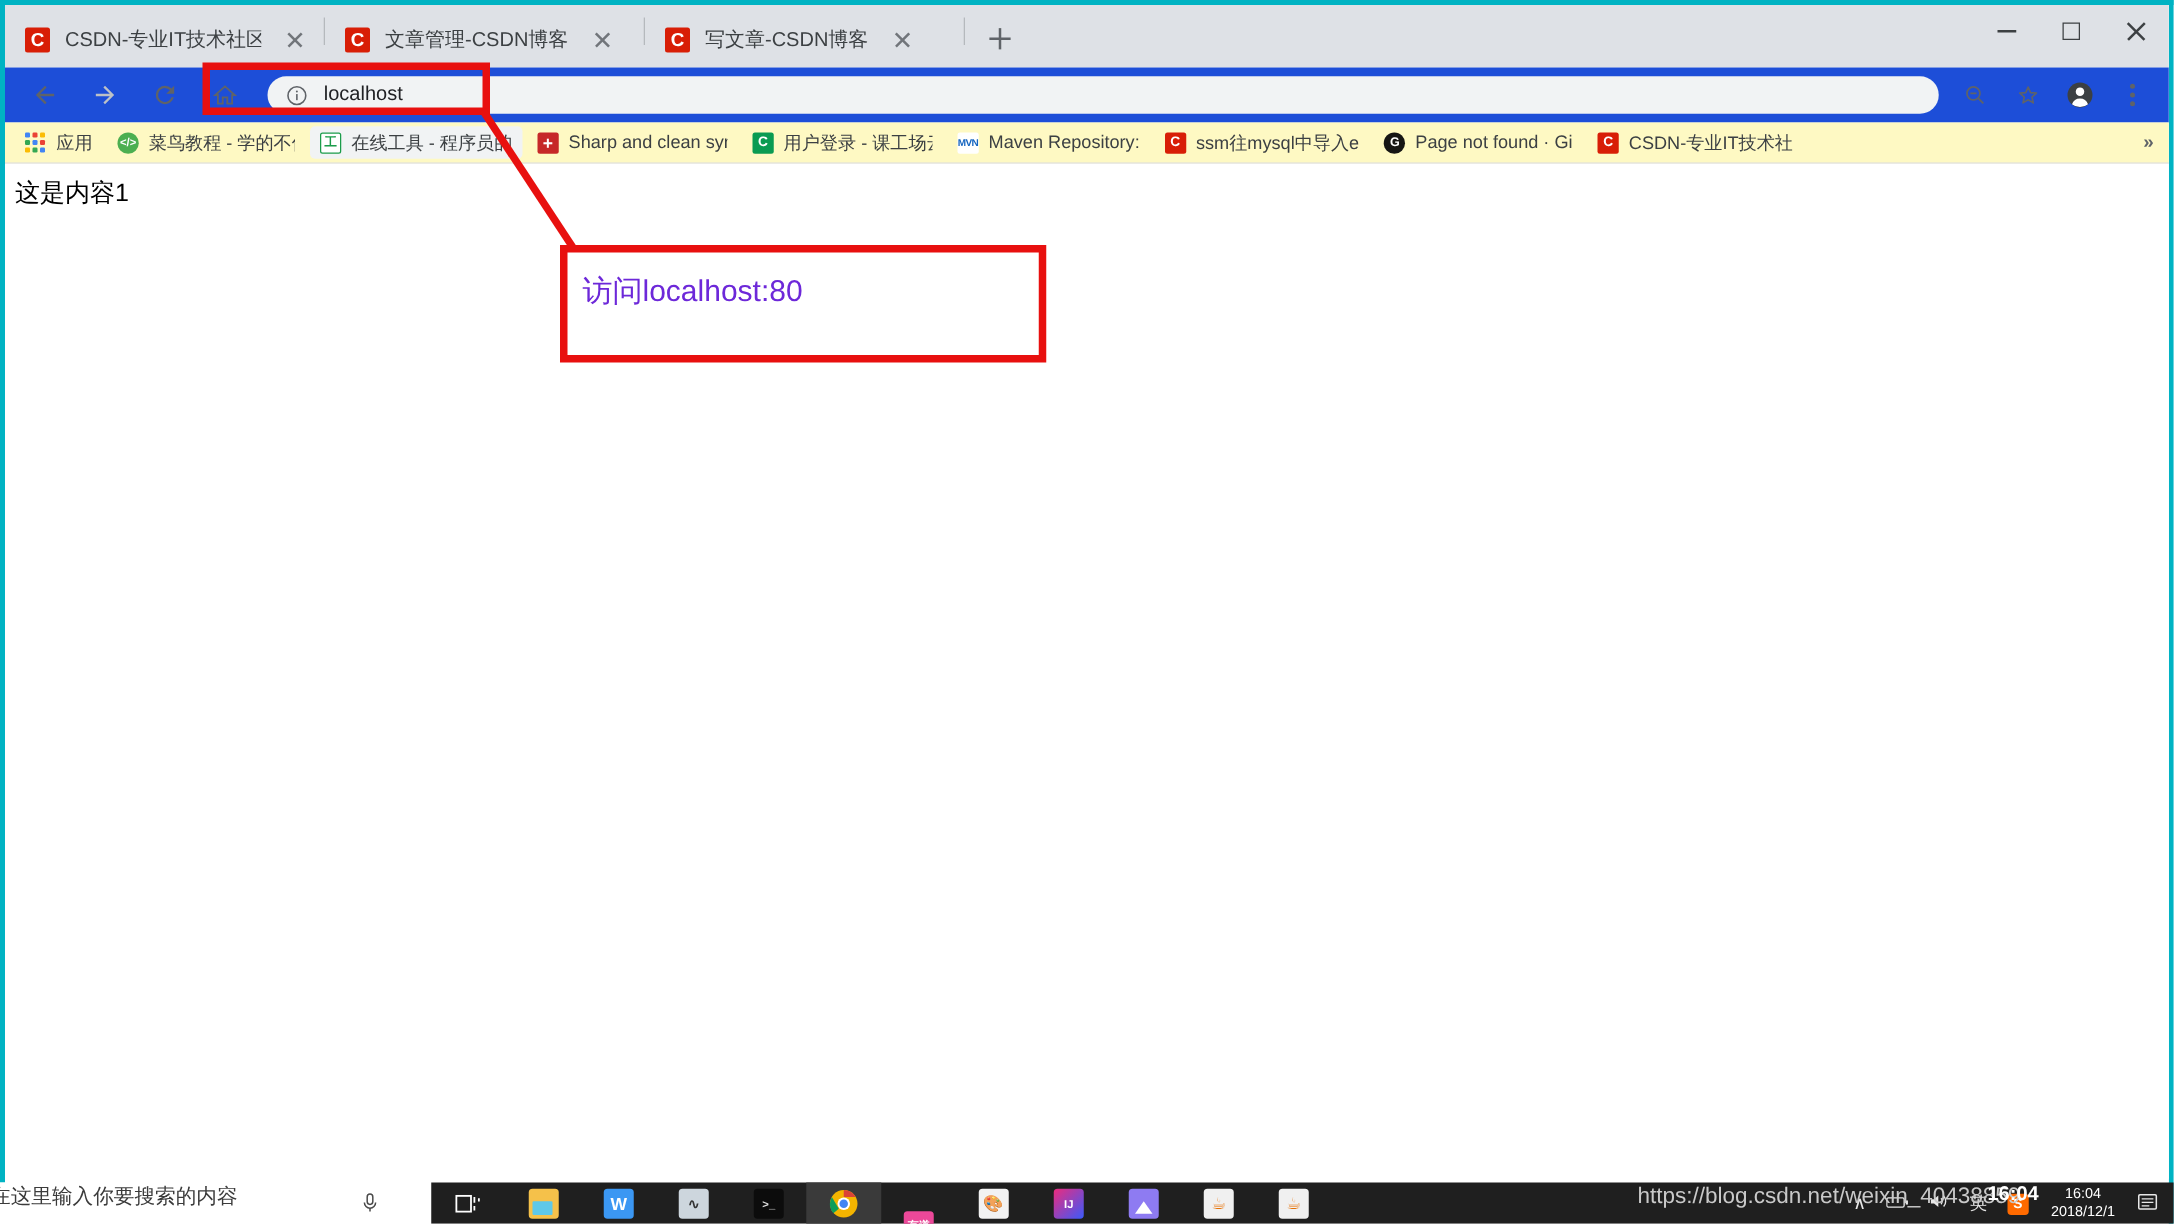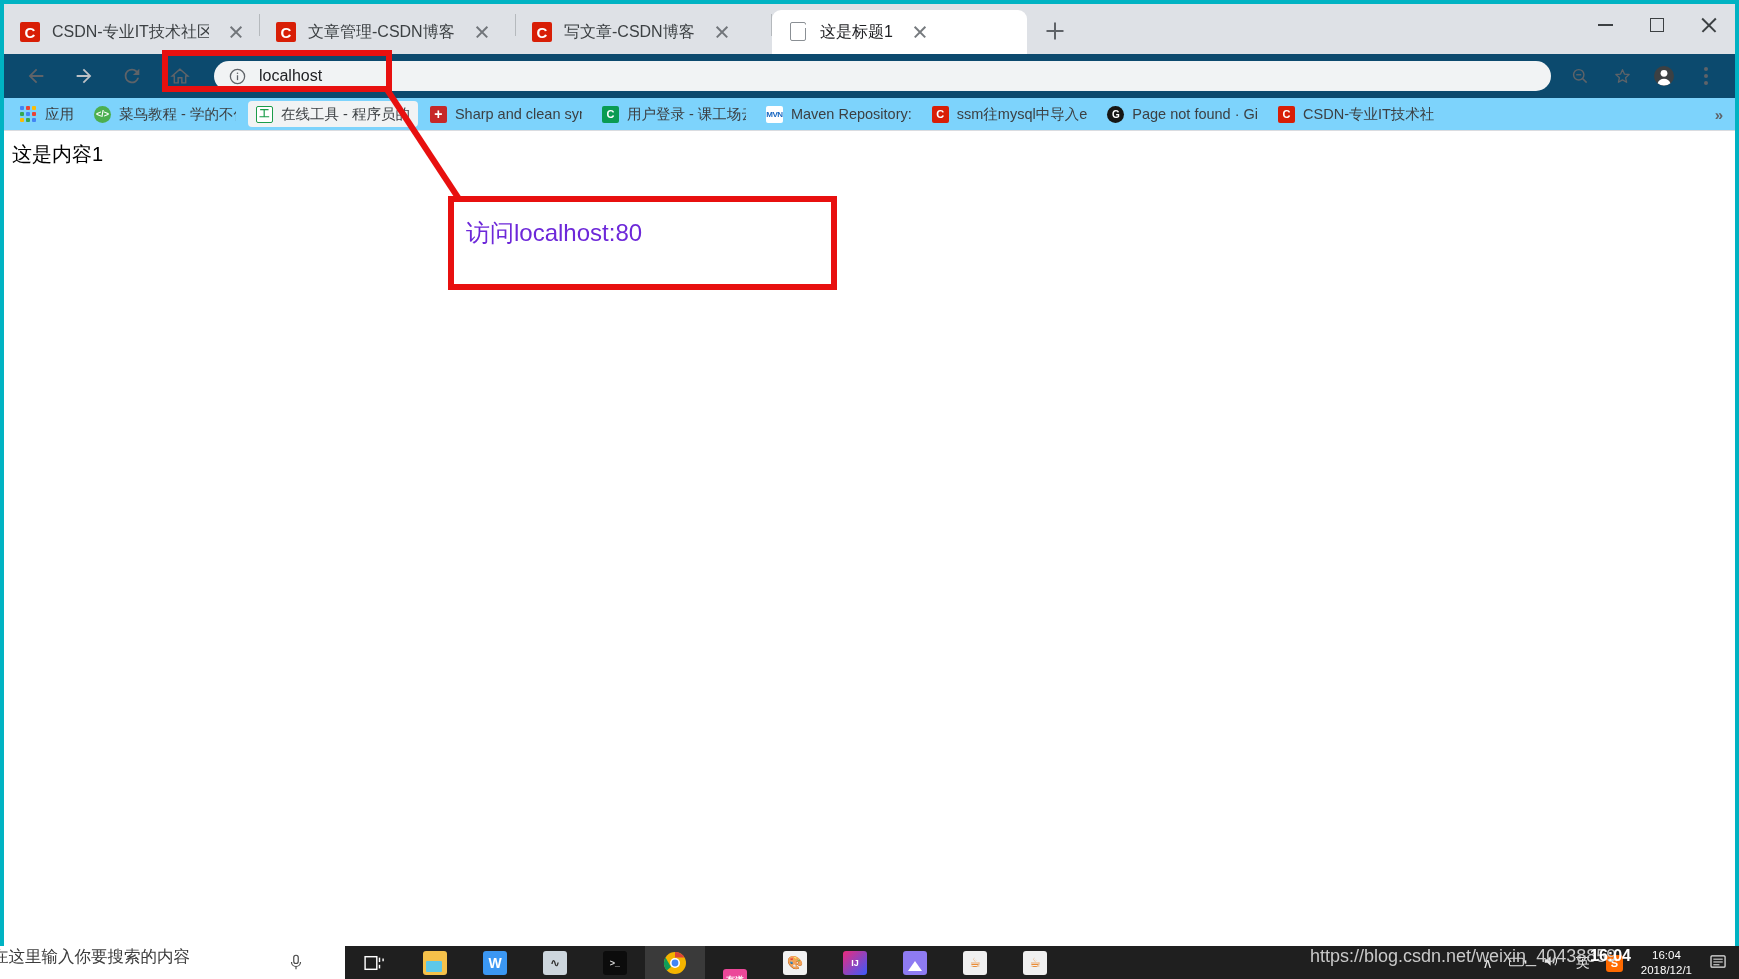--- a/index.html
+++ b/index.html
@@ -95,21 +95,21 @@
   .wc-max { width:14px; height:14px; border:1.6px solid #3c4043; }
   .wc-close { position:relative; width:17px; height:17px; }
   .wc-close::before, .wc-close::after{
     content:""; position:absolute; left:50%; top:50%; width:19px; height:1.6px; background:#3c4043;
   }
   .wc-close::before{ transform:translate(-50%,-50%) rotate(45deg); }
   .wc-close::after { transform:translate(-50%,-50%) rotate(-45deg); }
 
   
   .toolbar {
-    height:44px; background:#0c4a6e; display:flex; align-items:center;
+    height:44px; background:#1d4ed8; display:flex; align-items:center;
     padding:0 8px; position:relative;
   }
   .navbtn { width:38px; height:38px; margin:0 5px; display:flex; align-items:center; justify-content:center; }
   .navbtn svg { display:block; }
 
   .omnibox {
     flex:1; height:30px; background:#f1f3f4; border-radius:16px;
     display:flex; align-items:center; padding:0 14px; margin:0 8px 0 10px;
     position:relative; max-width: 1350px;
   }
@@ -117,21 +117,21 @@
   .omni-text { font-size:16px; color:#202124; }
 
   .tb-right { display:flex; align-items:center; margin-left:auto; }
   .tb-ic { width:36px; height:36px; display:flex; align-items:center; justify-content:center; margin:0 3px; }
   .kebab { width:4px; height:18px; position:relative; }
   .kebab i { position:absolute; left:0; width:4px; height:4px; border-radius:50%; background:#5f6368; }
   .kebab i:nth-child(1){ top:0; } .kebab i:nth-child(2){ top:7px; } .kebab i:nth-child(3){ top:14px; }
 
   
   .bookmarks {
-    height:33px; background:#7dd3fc; display:flex; align-items:center;
+    height:33px; background:#fef9c3; display:flex; align-items:center;
     padding:0 10px; position:relative; border-bottom:1px solid #dadce0;
   }
   .bm {
     display:flex; align-items:center; height:26px; padding:0 8px;
     border-radius:4px; margin-right:4px; white-space:nowrap; overflow:hidden;
   }
   .bm.hl { background:#f1f3f4; }
   .bm-ic { width:17px; height:17px; flex:0 0 17px; margin-right:8px; position:relative; border-radius:2px;
            display:flex; align-items:center; justify-content:center; font-size:11px; color:#fff; font-weight:bold; }
   .bm-lb { font-size:14.5px; color:#3c4043; overflow:hidden; }
@@ -209,27 +209,20 @@
       </div>
       <div class="tab-sep"></div>
 
       <div class="tab inactive" style="width:255px">
         <span class="favicon fav-csdn">C</span>
         <span class="tab-title">写文章-CSDN博客</span>
         <span class="tab-close"></span>
       </div>
       <div class="tab-sep"></div>
 
-      <div class="tab active" style="width:255px">
-        <span class="favicon">
-          <span class="fav-doc" style="display:block"></span>
-        </span>
-        <span class="tab-title active-title">这是标题1</span>
-        <span class="tab-close"></span>
-      </div>
 
       <div class="newtab"></div>
 
       <div class="wincontrols">
         <div class="wc">
             <span class="wc-min"></span>
           </div>
         <div class="wc">
             <span class="wc-max"></span>
           </div>

